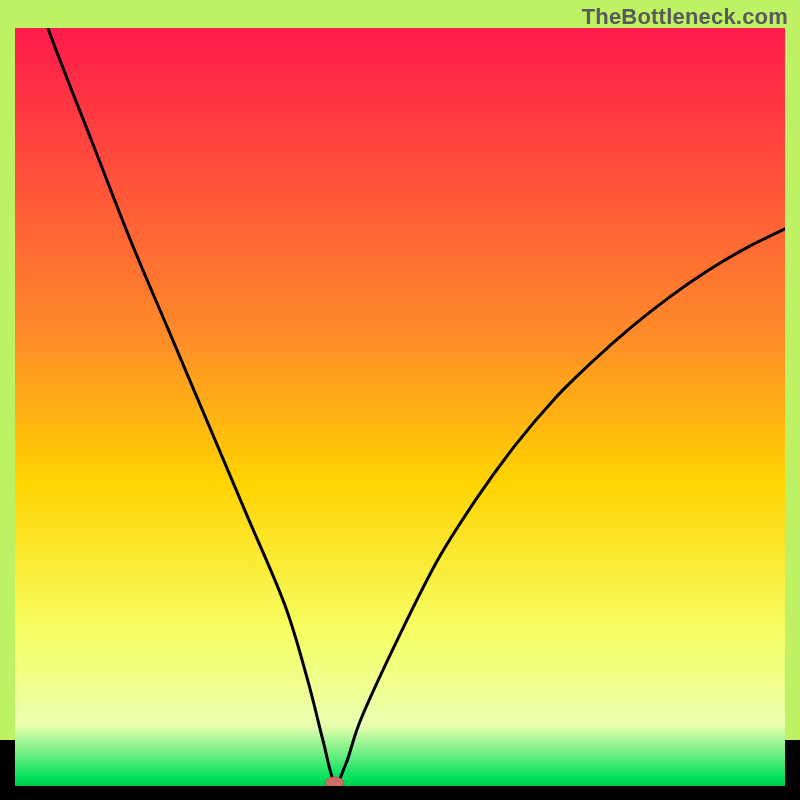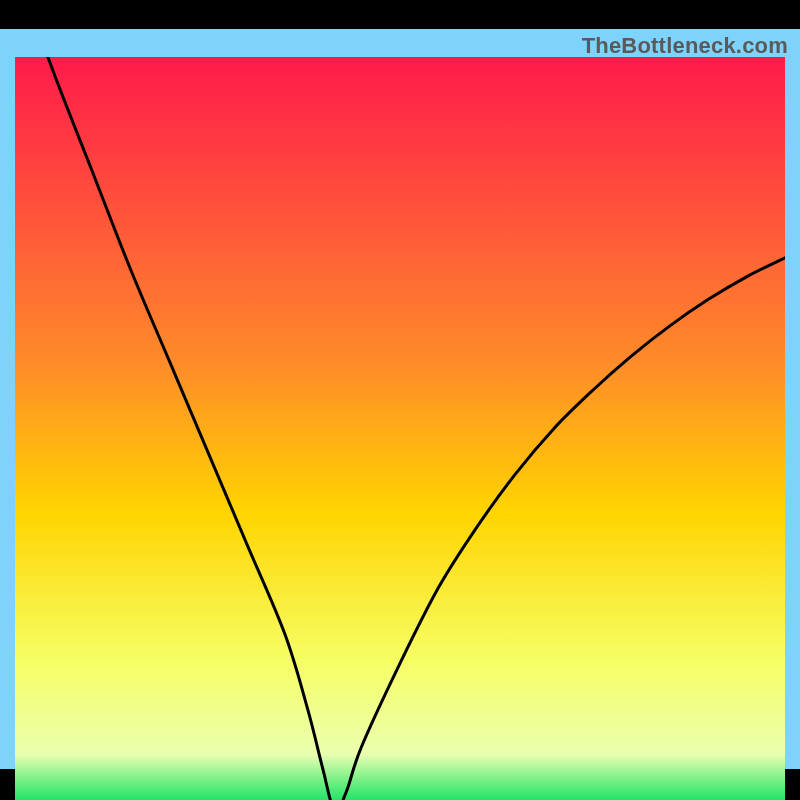--- a/index.html
+++ b/index.html
@@ -8,22 +8,21 @@
     width: 800px;
     height: 800px;
     background: #000;
     font-family: Arial, Helvetica, sans-serif;
     overflow: hidden;
   }
   .frame {
     position: relative;
     width: 800px;
     height: 740px;
-    background: #7dd3fc;
-    margin-top: 29px;
+    background: #bef264;
   }
   .watermark {
     position: absolute;
     top: 4px;
     right: 12px;
     color: #5a5a5a;
     font-size: 22px;
     font-weight: 600;
     letter-spacing: 0.2px;
     user-select: none;

